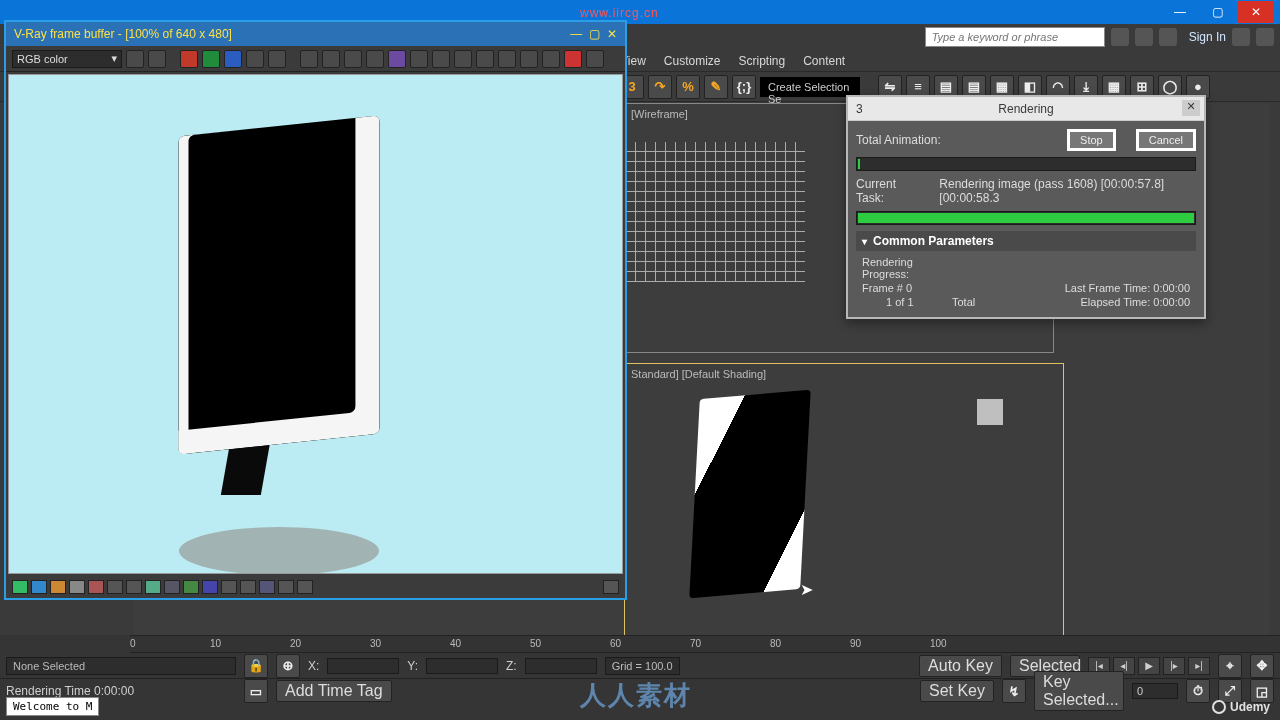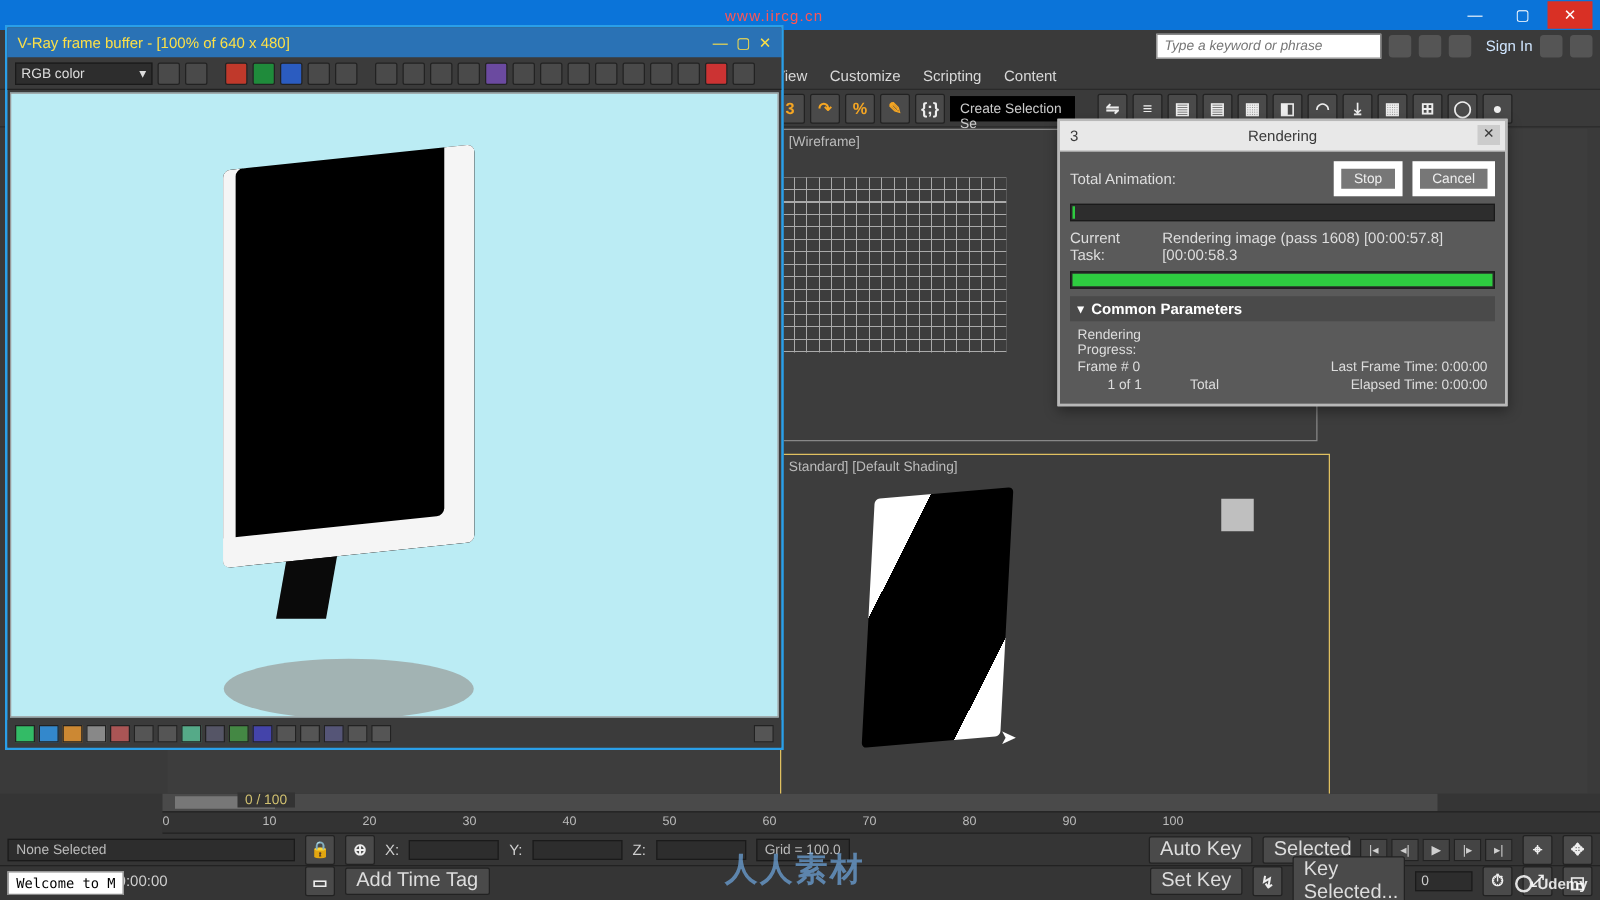--- a/index.html
+++ b/index.html
@@ -68,22 +68,22 @@
   .screen-outer { position:absolute; left:40px; top:0; width:200px; height:320px; background:#000; transform:skewX(-6deg) rotate(-6deg); border-radius:6px; box-shadow:inset 10px 0 0 #f5f5f5, inset -24px -24px 0 #f5f5f5; }
   .stand { position:absolute; left:88px; top:300px; width:40px; height:70px; background:#0a0a0a; transform:skewX(-10deg); }
   .base { position:absolute; left:40px; bottom:-20px; width:200px; height:48px; background:#a2b3b3; border-radius:50%; }
   .vfb-bottom { position:absolute; left:0; right:0; bottom:0; height:22px; background:#3b3b3b; display:flex; align-items:center; gap:3px; padding:0 6px; }
   .vfb-bottom .sw { width:16px; height:14px; border:1px solid #222; }
   
   .render-dlg { position:absolute; left:846px; top:95px; width:360px; background:#e8e8e8; color:#3a3a3a; border:2px solid #b8b8b8; box-shadow:0 4px 10px rgba(0,0,0,.4); font-size:12px; }
   .render-dlg .dlg-title { height:24px; background:#e8e8e8; display:flex; align-items:center; justify-content:center; position:relative; border-bottom:1px solid #ccc; }
   .render-dlg .dlg-title .x { position:absolute; right:4px; top:3px; width:18px; height:16px; background:#ccc; text-align:center; font-size:11px; }
   .render-dlg .dlg-body { background:#5a5a5a; color:#ddd; padding:8px; }
-  .render-dlg .row { display:flex; align-items:center; gap:8px; margin-bottom:6px; }
-  .render-dlg .btn { background:#777; color:#eee; border:6px solid #ffffff; padding:2px 10px; font-size:11px; }
+  .render-dlg .row { display:flex; align-items:center; gap:20px; margin-bottom:6px; }
+  .render-dlg .btn { background:#777; color:#eee; border:3px solid #ffffff; padding:2px 10px; font-size:11px; }
   .progress { flex:1; height:14px; background:#2d2d2d; border:1px solid #1a1a1a; position:relative; }
   .progress .bar { position:absolute; inset:1px; background:#2ecc40; }
   .section-hdr { background:#4a4a4a; padding:3px 6px; margin:6px 0 4px; font-weight:bold; color:#fff; display:flex; align-items:center; gap:6px; }
   .section-hdr::before { content:"▾"; font-size:10px; }
   .kv { display:flex; font-size:11px; padding:1px 6px; }
   .kv .k { flex:0 0 90px; }
   .kv .r { margin-left:auto; }
   
   .wm-url { position:absolute; left:580px; top:6px; font-size:12px; color:#ff5555; letter-spacing:1px; }
   .wm-logo { position:absolute; left:580px; top:678px; color:#6fa8e0; font-size:26px; font-weight:bold; letter-spacing:2px; opacity:.7; }
@@ -150,26 +150,20 @@
       </div>
       <div class="mini-box"></div>
     </div>
     <div class="vp-quad vp-topright">
       <div class="vp-label">[Wireframe]</div>
       <div class="grid-box"></div>
     </div>
   </div>
 
   <div class="timeline-area">
-    <div style="position:relative;">
-      <div class="track-scroll">
-        <div class="handle"></div>
-      </div>
-      <div class="frame-readout">0 / 100</div>
-    </div>
     <div class="ruler">
       <span style="left:0">0</span>
       <span style="left:80px">10</span>
       <span style="left:160px">20</span>
       <span style="left:240px">30</span>
       <span style="left:320px">40</span>
       <span style="left:400px">50</span>
       <span style="left:480px">60</span>
       <span style="left:560px">70</span>
       <span style="left:640px">80</span>

